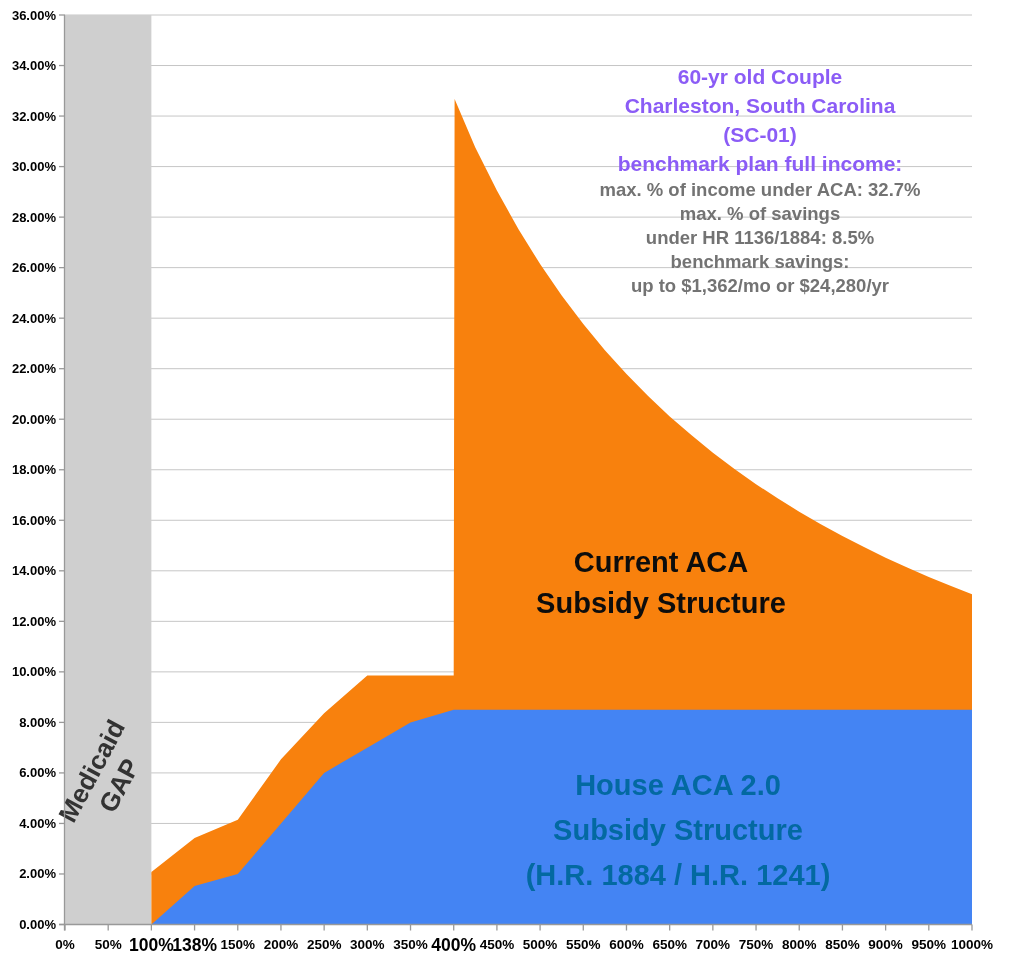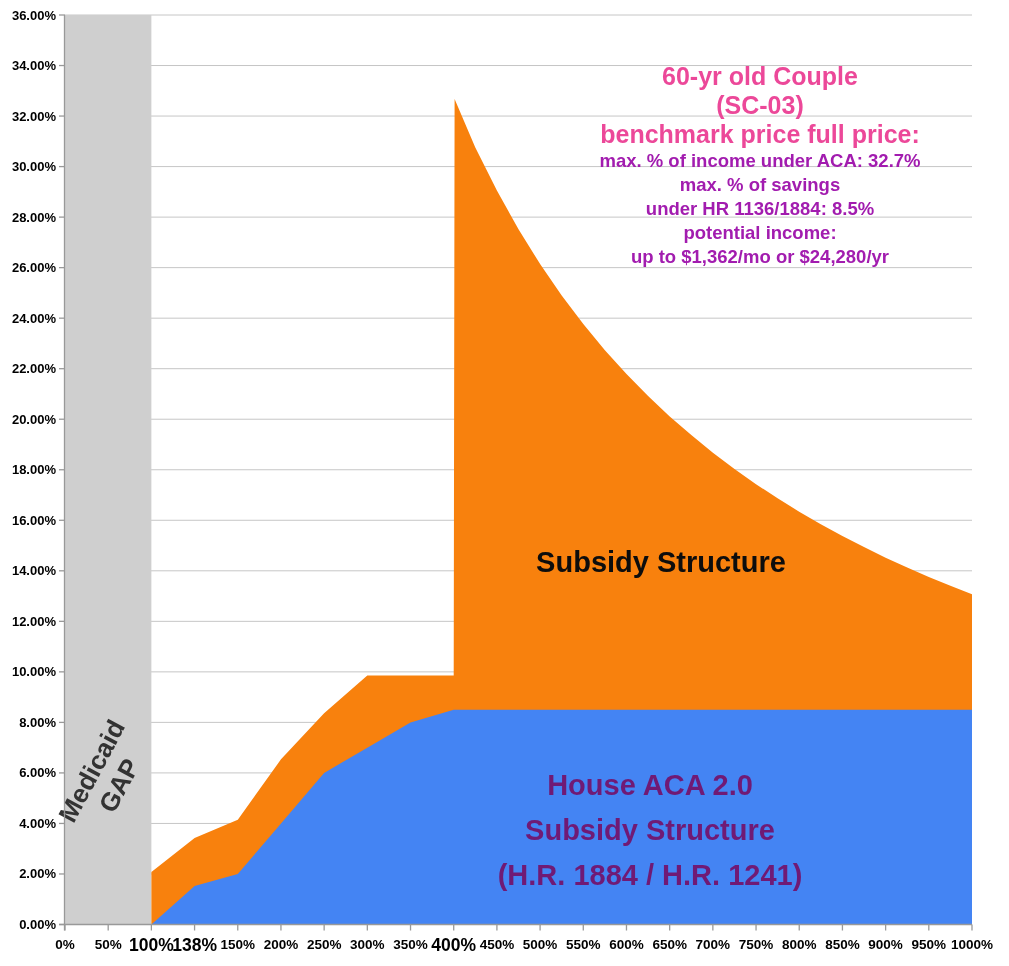--- a/index.html
+++ b/index.html
@@ -1,24 +1,24 @@
 <!DOCTYPE html>
 <html><head>
 <meta charset="utf-8">
 <style>
   html,body{margin:0;padding:0;background:#fff;}
   #stage{position:relative;width:1009px;height:966px;background:#fff;overflow:hidden;
          font-family:"Liberation Sans",sans-serif;}
   #plot-svg{position:absolute;left:0;top:0;}
   .overlay{position:absolute;text-align:center;transform:translateX(-50%);font-weight:bold;}
   .overlay div{white-space:nowrap;}
-  #annotation-box .big{font-size:25px;line-height:29px;color:#ec4899;}
-  #annotation-box .small{font-size:18.5px;line-height:24px;color:#a21caf;}
+  #annotation-box .big{font-size:21px;line-height:29px;color:#8b5cf6;}
+  #annotation-box .small{font-size:18.5px;line-height:24px;color:#737373;}
   #label-current-aca{font-size:29px;line-height:41px;color:#0d0d0d;}
-  #label-house-aca{font-size:29px;line-height:45px;color:#701a75;}
+  #label-house-aca{font-size:29px;line-height:45px;color:#0369a1;margin-left:28px;}
   svg text{font-family:"Liberation Sans",sans-serif;font-weight:bold;}
 </style>
 </head>
 <body>
 
 <div id="stage">
   <svg id="plot-svg" width="1009" height="966" viewBox="0 0 1009 966">
       <g>
         <line x1="65" x2="972" y1="873.9722222222222" y2="873.9722222222222" stroke="#c6c6c6" stroke-width="1"></line>
         <line x1="65" x2="972" y1="823.4444444444445" y2="823.4444444444445" stroke="#c6c6c6" stroke-width="1"></line>
@@ -126,30 +126,32 @@
       <text x="756.047619047619" y="949" text-anchor="middle" font-size="13.5" fill="#000000">750%</text>
       <text x="799.2380952380952" y="949" text-anchor="middle" font-size="13.5" fill="#000000">800%</text>
       <text x="842.4285714285714" y="949" text-anchor="middle" font-size="13.5" fill="#000000">850%</text>
       <text x="885.6190476190476" y="949" text-anchor="middle" font-size="13.5" fill="#000000">900%</text>
       <text x="928.8095238095239" y="949" text-anchor="middle" font-size="13.5" fill="#000000">950%</text>
       <text x="972" y="949" text-anchor="middle" font-size="13.5" fill="#000000">1000%</text>
     </svg>
 
   <div id="annotation-box" class="overlay" style="left:760px;top:62px;">
       <div class="big">60-yr old Couple</div>
-      <div class="big">(SC-03)</div>
-      <div class="big">benchmark price full price:</div>
+      <div class="big">Charleston, South Carolina</div>
+      <div class="big">(SC-01)</div>
+      <div class="big">benchmark plan full income:</div>
       <div class="small">max. % of income under ACA: 32.7%</div>
       <div class="small">max. % of savings</div>
       <div class="small">under HR 1136/1884: 8.5%</div>
-      <div class="small">potential income:</div>
+      <div class="small">benchmark savings:</div>
       <div class="small">up to $1,362/mo or $24,280/yr</div>
     </div>
 
   <div id="label-current-aca" class="overlay" style="left:661px;top:542px;">
+      <div>Current ACA</div>
       <div>Subsidy Structure</div>
     </div>
 
   <div id="label-house-aca" class="overlay" style="left:650px;top:763px;">
       <div>House ACA 2.0</div>
       <div>Subsidy Structure</div>
       <div>(H.R. 1884 / H.R. 1241)</div>
     </div>
 </div>
 

